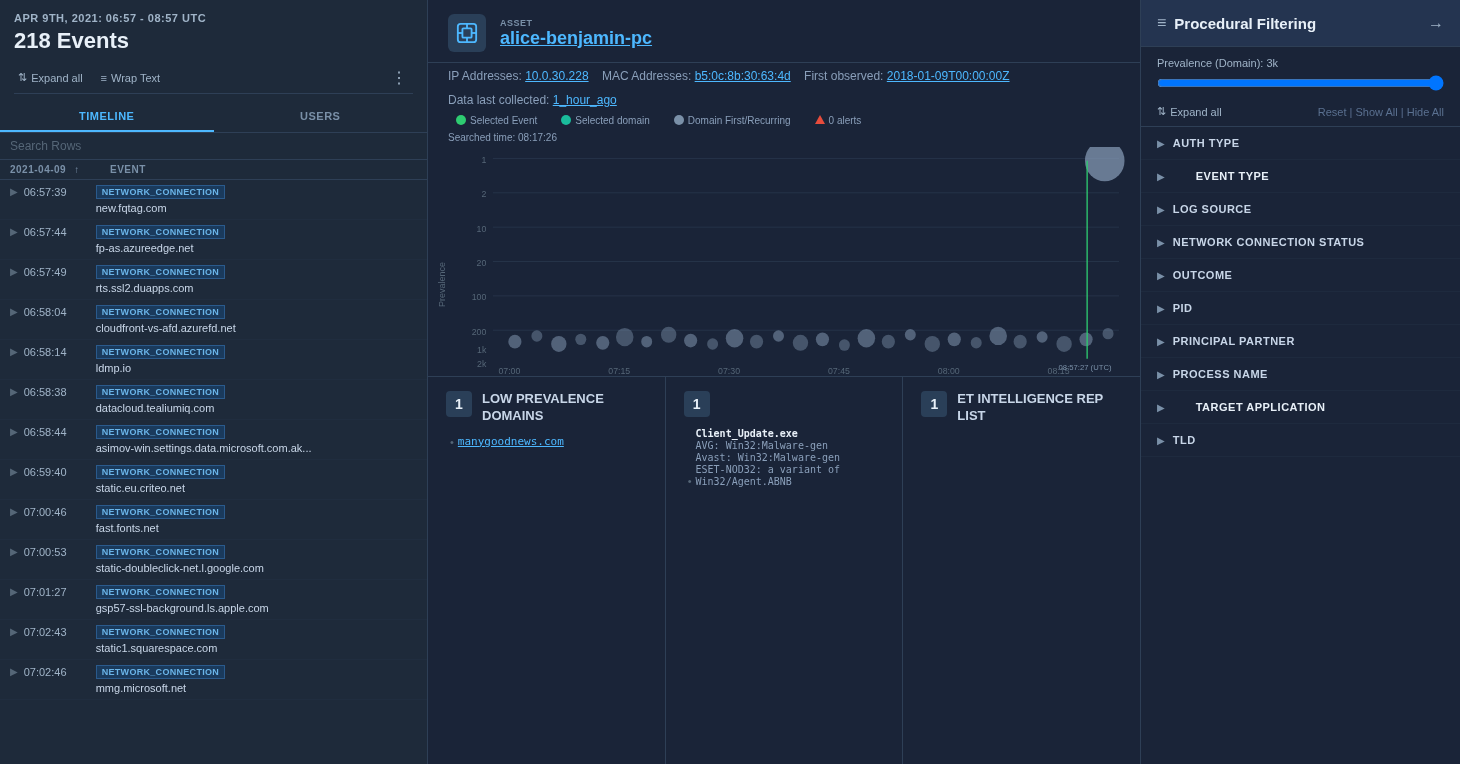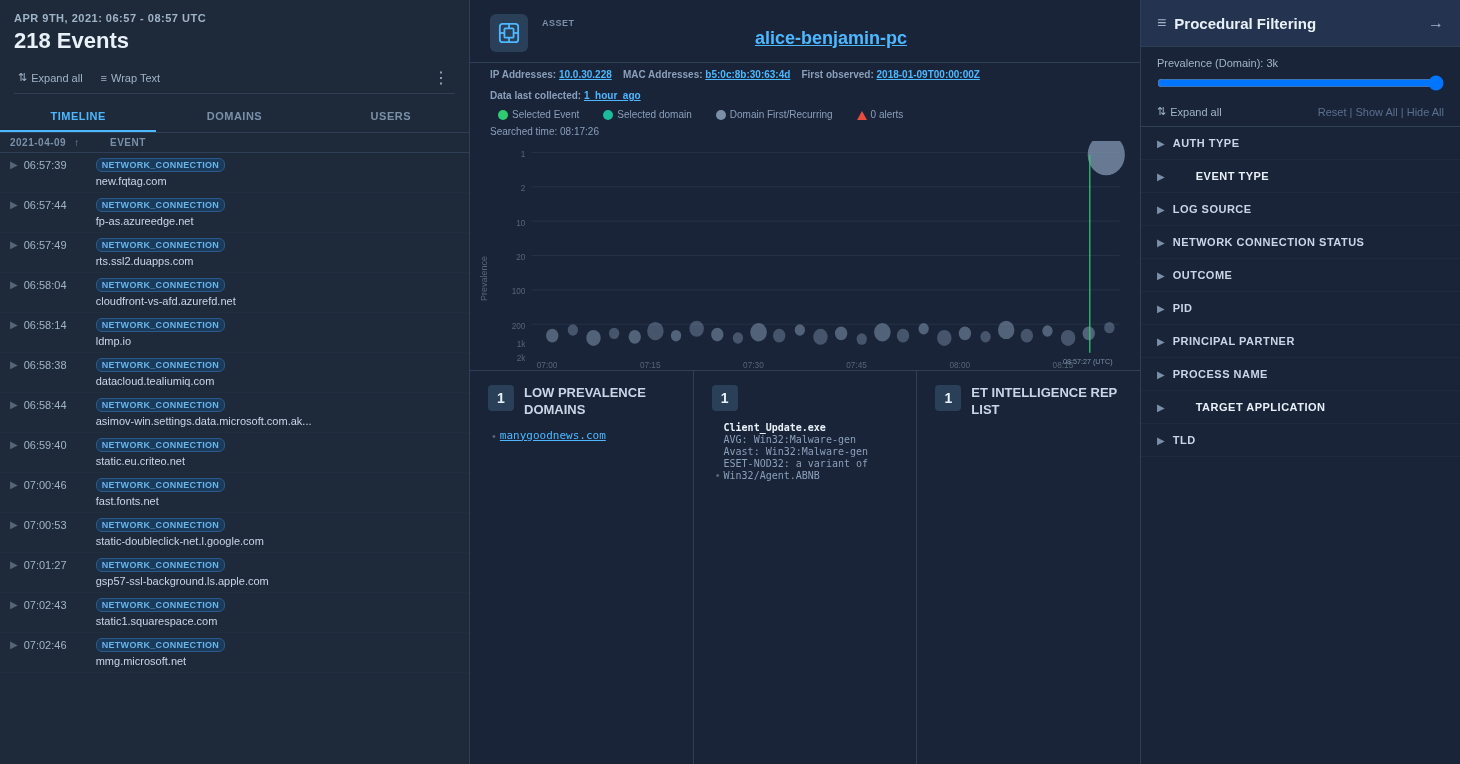--- a/index.html
+++ b/index.html
@@ -1,19 +1,19 @@
 <!DOCTYPE html>
 <html><head>
   <meta charset="utf-8">
   <style>
     * { box-sizing: border-box; margin: 0; padding: 0; }
     body { font-family: 'Segoe UI', Arial, sans-serif; background: #1a2236; color: #c8d6e8; font-size: 12px; height: 764px; overflow: hidden; display: flex; }
 
     
-    .left-panel { width: 470px; background: #1e2a3a; display: flex; flex-direction: column; border-right: 1px solid #2e3f56; flex-shrink: 0; }
+    .left-panel { width: 428px; background: #1e2a3a; display: flex; flex-direction: column; border-right: 1px solid #2e3f56; flex-shrink: 0; }
     .left-header { padding: 12px 14px 8px; background: #1e2a3a; }
     .date-range { color: #a0b4c8; font-size: 11px; font-weight: 600; letter-spacing: 0.5px; margin-bottom: 4px; }
     .event-count { color: #e8f0f8; font-size: 22px; font-weight: 700; margin-bottom: 8px; }
     .toolbar { display: flex; align-items: center; gap: 10px; padding: 4px 0; border-bottom: 1px solid #2e3f56; margin-bottom: 0; }
     .toolbar-btn { background: none; border: none; color: #a0b4c8; cursor: pointer; display: flex; align-items: center; gap: 4px; font-size: 11px; padding: 2px 4px; }
     .toolbar-separator { margin-left: auto; }
     .kebab-btn { background: none; border: none; color: #a0b4c8; cursor: pointer; font-size: 16px; padding: 2px 6px; }
     .tabs { display: flex; border-bottom: 1px solid #2e3f56; }
     .tab { flex: 1; text-align: center; padding: 8px 4px; font-size: 11px; font-weight: 600; letter-spacing: 0.5px; cursor: pointer; color: #7a90a8; border-bottom: 2px solid transparent; }
     .tab.active { color: #4db8ff; border-bottom: 2px solid #4db8ff; }
@@ -24,34 +24,34 @@
     .col-date { width: 100px; display: flex; align-items: center; gap: 8px; }
     .col-event { flex: 1; }
     .events-list { flex: 1; overflow-y: auto; }
     .events-list::-webkit-scrollbar { width: 6px; }
     .events-list::-webkit-scrollbar-track { background: #1a2236; }
     .events-list::-webkit-scrollbar-thumb { background: #3a4f68; border-radius: 3px; }
     .event-row { display: flex; align-items: flex-start; padding: 4px 10px; border-bottom: 1px solid #22304488; cursor: pointer; }
     .expand-arrow { color: #567; font-size: 10px; margin-right: 6px; margin-top: 2px; cursor: pointer; }
     .event-time { width: 72px; color: #a0b4c8; font-size: 11px; flex-shrink: 0; padding-top: 2px; }
     .event-content { flex: 1; }
-    .event-badge { display: inline-block; background: #1a3a5c; border: 1px solid #2a5a8c; color: #6ab4e8; font-size: 9px; font-weight: 600; padding: 1px 5px; border-radius: 6px; margin-bottom: 2px; letter-spacing: 0.3px; }
+    .event-badge { display: inline-block; background: #1a3a5c; border: 1px solid #2a5a8c; color: #6ab4e8; font-size: 9px; font-weight: 600; padding: 1px 5px; border-radius: 0; margin-bottom: 2px; letter-spacing: 0.3px; }
     .event-domain { color: #c8d6e8; font-size: 11px; }
 
     
     .middle-panel { flex: 1; background: #1a2438; display: flex; flex-direction: column; overflow: hidden; }
     .asset-header { padding: 14px 20px 10px; display: flex; align-items: center; gap: 14px; border-bottom: 1px solid #2e3f56; }
     .asset-icon { width: 38px; height: 38px; background: #2a3f58; border-radius: 6px; display: flex; align-items: center; justify-content: center; color: #4db8ff; font-size: 20px; flex-shrink: 0; }
     .asset-info { flex: 1; }
     .asset-label { font-size: 9px; color: #7a90a8; font-weight: 600; letter-spacing: 0.5px; }
-    .asset-name { color: #4db8ff; font-size: 18px; font-weight: 600; text-decoration: underline; cursor: pointer; text-align: center; }
-    .asset-meta { font-size: 10px; color: #8a9fba; padding: 6px 20px 4px; font-weight: bold; }
+    .asset-name { color: #4db8ff; font-size: 18px; font-weight: 600; text-decoration: underline; cursor: pointer; }
+    .asset-meta { font-size: 12px; color: #8a9fba; padding: 6px 20px 4px; }
     .asset-meta a { color: #4db8ff; text-decoration: underline; cursor: pointer; }
     .legend-row { display: flex; align-items: center; gap: 16px; padding: 4px 20px 6px; font-size: 10px; color: #8a9fba; }
-    .legend-item { display: flex; align-items: flex-end; gap: 4px; padding-left: 8px; }
+    .legend-item { display: flex; align-items: flex-start; gap: 4px; padding-left: 8px; }
     .legend-dot { width: 10px; height: 10px; border-radius: 50%; }
     .legend-dot.green { background: #2ecc71; }
     .legend-dot.teal { background: #1abc9c; }
     .legend-dot.gray { background: #7a90a8; }
     .legend-tri { width: 0; height: 0; border-left: 5px solid transparent; border-right: 5px solid transparent; border-bottom: 9px solid #e74c3c; }
     .searched-time { color: #8a9fba; font-size: 10px; padding: 0 20px 4px; }
     .chart-area { height: 230px; position: relative; border-bottom: 1px solid #2e3f56; padding: 0 10px; }
     .chart-svg { width: 100%; height: 100%; }
     .cards-row { display: flex; gap: 0; flex: 1; }
     .card { flex: 1; padding: 14px 18px; border-right: 1px solid #2e3f56; }
@@ -103,22 +103,24 @@
       <button class="toolbar-btn">
         <span>≡</span>
         <span>Wrap Text</span>
       </button>
       <div class="toolbar-separator"></div>
       <button class="kebab-btn">⋮</button>
     </div>
   </div>
   <div class="tabs">
     <div class="tab active">TIMELINE</div>
-    <div class="tab">DOMAINS</div>
     <div class="tab">USERS</div>
+  </div>
+  <div class="search-row">
+    <input class="search-input" placeholder="Search Rows" style="">
   </div>
   <div class="col-headers">
     <div class="col-date">
       <span>2021-04-09</span>
       <span>↑</span>
     </div>
     <div class="col-event">EVENT</div>
   </div>
   <div class="events-list" id="events-list">
       <div class="event-row">

